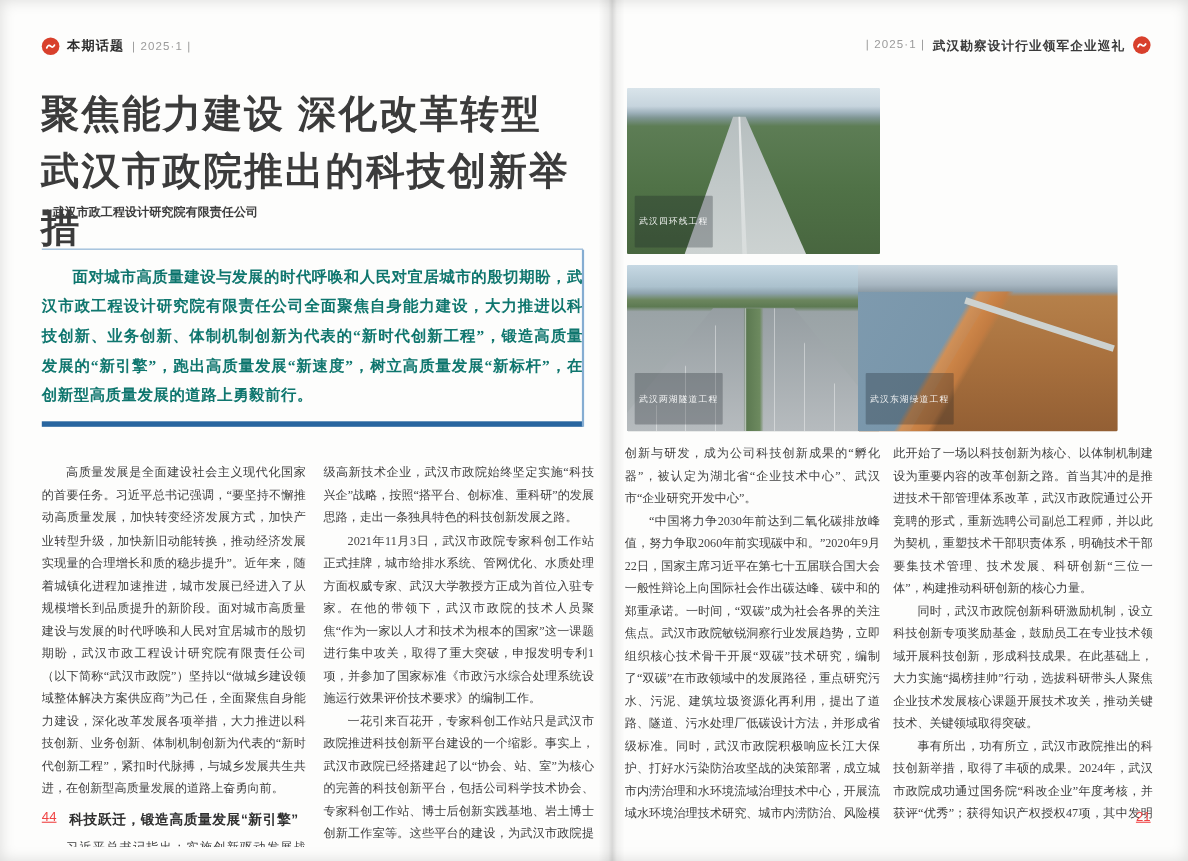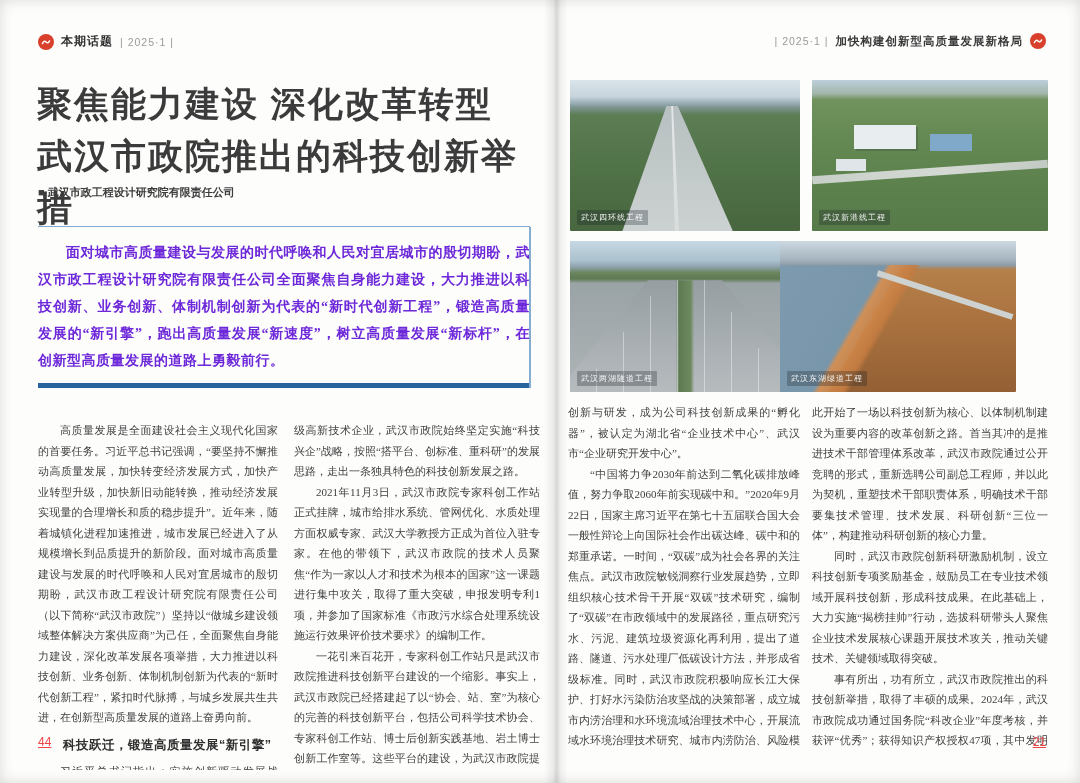--- a/index.html
+++ b/index.html
@@ -32,21 +32,21 @@
     font-size:35px;line-height:52px;font-weight:800;color:#3b3b3b;
     letter-spacing:2px;font-family:"Liberation Sans","DejaVu Sans",sans-serif;
   }
   .byline{position:absolute;left:38px;top:185px;font-size:11px;color:#3d3d3d;font-weight:bold;}
   .intro{
     position:absolute;left:38px;top:226px;width:492px;
     border-top:1px solid #85add2;padding-top:12px;
   }
   .intro-text{
     margin:0;font-family:"Liberation Serif","DejaVu Serif",serif;
-    font-size:14px;line-height:27px;color:#6d28d9;font-weight:600;
+    font-size:14px;line-height:27px;color:#0f766e;font-weight:600;
     text-align:justify;text-indent:2em;letter-spacing:.5px;
   }
   .intro-bar{height:5px;background:#28659f;margin-top:9px;}
   .intro-vline{position:absolute;right:-1px;top:0;width:2px;height:100%;background:#85add2;}
   .cols{position:absolute;display:flex;overflow:hidden;}
   .cols-left{left:38px;top:420px;width:502px;height:350px;gap:16px;}
   .cols-right{left:568px;top:402px;width:480px;height:352px;gap:12px;}
   .col{font-family:"Liberation Serif","DejaVu Serif",serif;font-size:11px;line-height:20.5px;color:#3f3f3f;text-align:justify;}
   .col-1{width:240px;}.col-2{width:246px;}
   .col-a{width:232px;}.col-b{width:236px;}
@@ -57,21 +57,21 @@
     font-weight:bold;font-size:12.5px;color:#2f2f2f;
     margin:7px 0 6px 0 !important;text-indent:2em;letter-spacing:.5px;
   }
   .pagenum{position:absolute;bottom:34px;font-size:12px;color:#ef4444;font-family:"Liberation Sans",sans-serif;text-decoration:underline;}
   .pagenum-l{left:38px;}
   .pagenum-r{right:34px;}
   
   .photo{position:absolute;overflow:hidden;border-radius:1px;}
   .photo .cap{
     position:absolute;left:7px;bottom:6px;font-size:8px;color:rgba(255,255,255,.92);
-    background:rgba(20,30,35,.28);padding:2px 4px;letter-spacing:1px;border-radius:1px;
+    background:rgba(20,30,35,.28);padding:18px 4px;letter-spacing:1px;border-radius:1px;
   }
   .p1{left:570px;top:80px;width:230px;height:151px;
       background:linear-gradient(180deg,#d9e4ea 0%,#c6d4dd 11%,#9db0ba 15%,#7e9592 18%,#5d7d55 23%,#507247 60%,#48663f 100%);}
   .p1 .road{position:absolute;left:18%;top:17%;width:60%;height:83%;
       background:linear-gradient(180deg,#b7bfc0 0%,#ccd2d1 100%);
       clip-path:polygon(40% 0,48% 0,88% 100%,8% 100%);}
   .p1 .road:after{content:"";position:absolute;left:0;top:0;width:100%;height:100%;
       background:linear-gradient(180deg,rgba(255,255,255,.65),rgba(255,255,255,.25));
       clip-path:polygon(43.4% 0,44.6% 0,49% 100%,46% 100%);}
   .p2{left:812px;top:80px;width:236px;height:151px;
@@ -111,21 +111,21 @@
       <svg viewBox="0 0 10 10">
           <path d="M1.5 6.5 Q3 3 5 5 T8.5 4" stroke="#fff" stroke-width="1.6" fill="none" stroke-linecap="round"></path>
         </svg>
     </span>
     <span class="hdr-topic">本期话题</span>
     <span class="hdr-issue">| 2025·1 |</span>
   </div>
 
   <div class="hdr hdr-right">
     <span class="hdr-issue">| 2025·1 |</span>
-    <span class="hdr-section">加快构建创新型高质量发展新格局</span>
+    <span class="hdr-section">武汉勘察设计行业领军企业巡礼</span>
     <span class="logo-dot">
       <svg viewBox="0 0 10 10">
           <path d="M1.5 6.5 Q3 3 5 5 T8.5 4" stroke="#fff" stroke-width="1.6" fill="none" stroke-linecap="round"></path>
         </svg>
     </span>
   </div>
 
   <div class="title">
     <div>聚焦能力建设 深化改革转型</div>
     <div>武汉市政院推出的科技创新举措</div>
@@ -151,27 +151,20 @@
       <p class="ind">一花引来百花开，专家科创工作站只是武汉市政院推进科技创新平台建设的一个缩影。事实上，武汉市政院已经搭建起了以“协会、站、室”为核心的完善的科技创新平台，包括公司科学技术协会、专家科创工作站、博士后创新实践基地、岩土博士创新工作室等。这些平台的建设，为武汉市政院提供了源源不断的发展动力，推动其在技术发展关键领域取得突破，不断孵化和提升企业核心竞争力。武汉市政院所属市政工程技术研发中心聚焦市政工程领域先进技术</p>
     </div>
   </div>
 
   <div class="pagenum pagenum-l">44</div>
 
   <div class="photo p1">
     <div class="road"></div>
     <span class="cap">武汉四环线工程</span>
   </div>
-  <div class="photo p2">
-    <div class="rd"></div>
-    <div class="b1"></div>
-    <div class="b2"></div>
-    <div class="b3"></div>
-    <span class="cap">武汉新港线工程</span>
-  </div>
   <div class="photo p3">
     <div class="road"></div>
     <div class="med"></div>
     <div class="lanes"></div>
     <span class="cap">武汉两湖隧道工程</span>
   </div>
   <div class="photo p4">
     <div class="water"></div>
     <div class="shore"></div>
     <div class="rd"></div>

